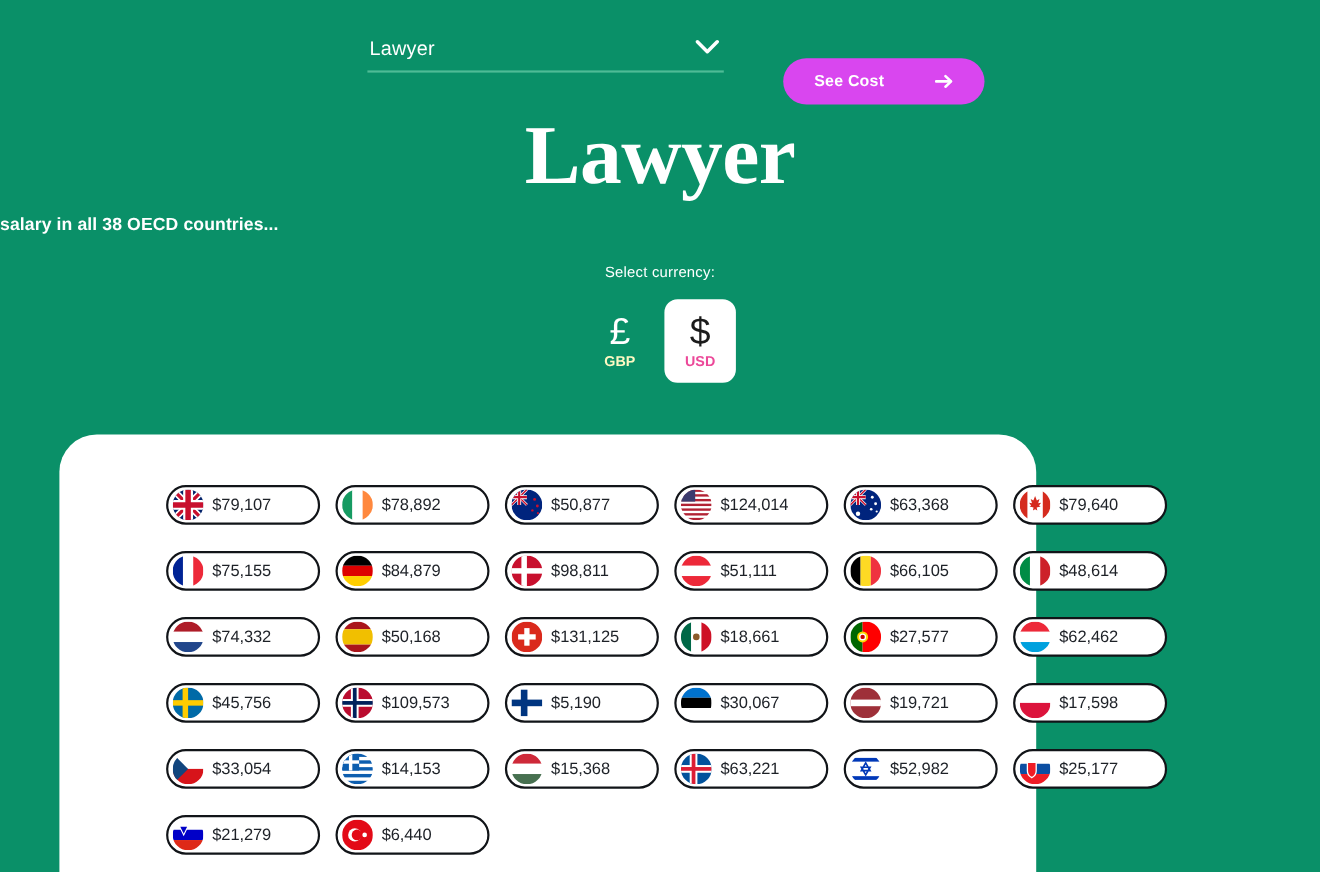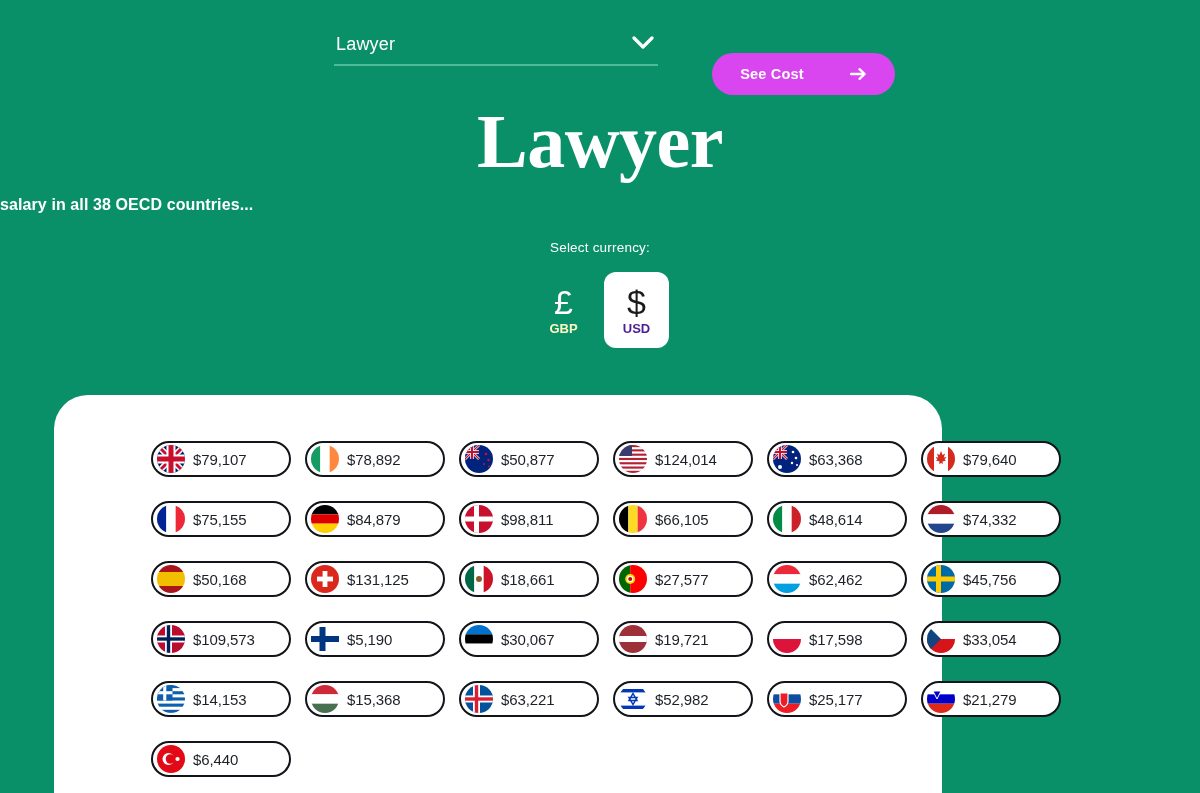--- a/index.html
+++ b/index.html
@@ -64,21 +64,21 @@
   }
   .curr-opt {
     width: 65px; height: 76px; border-radius: 12px;
     display: flex; flex-direction: column; align-items: center; justify-content: center;
     gap: 2px; cursor: pointer; background: transparent;
   }
   .curr-opt .sym { font-size: 34px; line-height: 1; color: #ffffff; font-weight: 300; }
   .curr-opt .code { font-size: 13px; font-weight: bold; color: #fef9c3; }
   .curr-opt.selected { background: #ffffff; }
   .curr-opt.selected .sym { color: #1b1b1b; }
-  .curr-opt.selected .code { color: #4c1d95; }
+  .curr-opt.selected .code { color: #ec4899; }
 
   
   .card {
     position: absolute; left: 54px; top: 395px;
     width: 888px; height: 398px;
     background: #ffffff;
     border-radius: 34px 34px 0 0;
   }
 
   .grid {
@@ -283,20 +283,32 @@
             <svg viewBox="0 0 28 28" width="28" height="28">
               <rect width="28" height="28" fill="#C8102E"></rect>
               <rect x="9" width="5" height="28" fill="#fff"></rect>
               <rect y="11.5" width="28" height="5" fill="#fff"></rect>
             </svg>
           </span>
           <span class="amt">$98,811</span>
         </div>
       </div>
       <div>
+        <div class="pill" title="Austria">
+          <span class="flag">
+            <svg viewBox="0 0 28 28" width="28" height="28">
+              <rect width="28" height="9.33" fill="#ED2939"></rect>
+              <rect y="9.33" width="28" height="9.34" fill="#fff"></rect>
+              <rect y="18.67" width="28" height="9.33" fill="#ED2939"></rect>
+            </svg>
+          </span>
+          <span class="amt">$51,111</span>
+        </div>
+      </div>
+      <div>
         <div class="pill" title="Belgium">
           <span class="flag">
             <svg viewBox="0 0 28 28" width="28" height="28">
               <rect width="9.33" height="28" fill="#000"></rect>
               <rect x="9.33" width="9.34" height="28" fill="#FDDA24"></rect>
               <rect x="18.67" width="9.33" height="28" fill="#EF3340"></rect>
             </svg>
           </span>
           <span class="amt">$66,105</span>
         </div>

